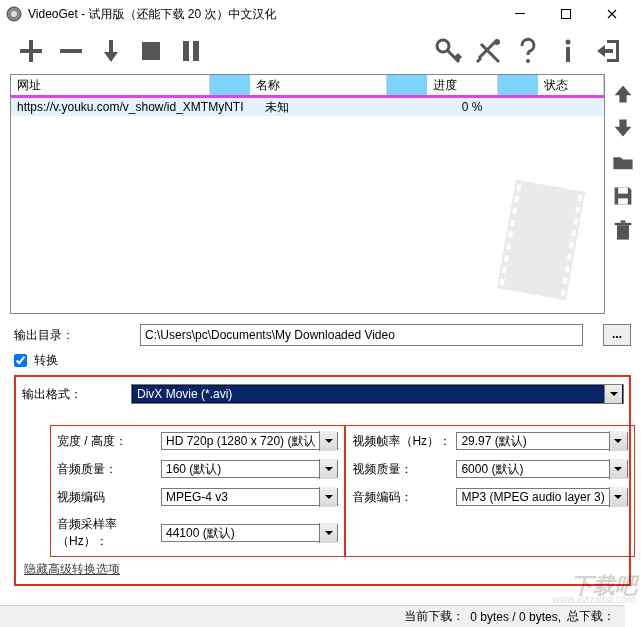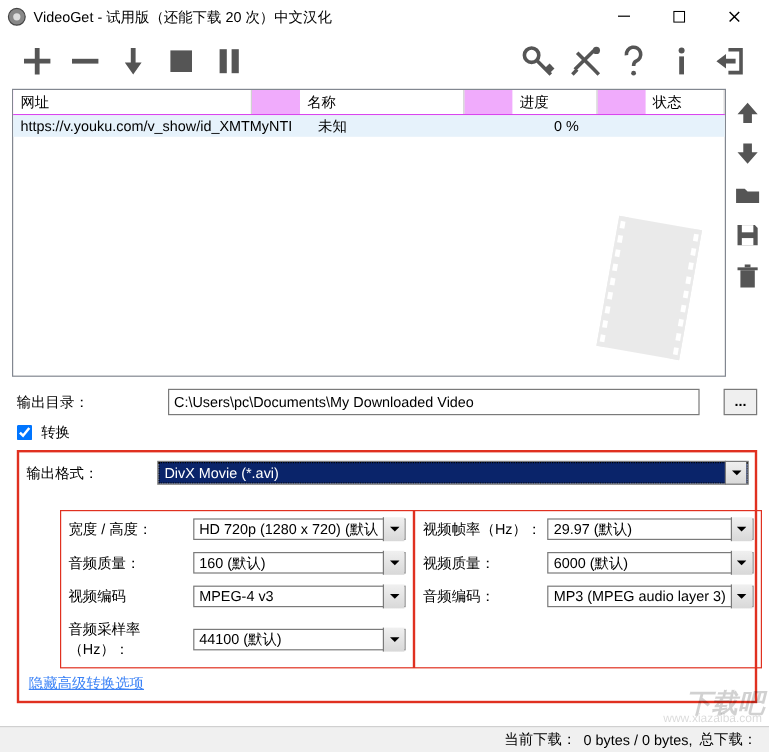--- a/index.html
+++ b/index.html
@@ -14,21 +14,21 @@
 .win-btn svg { width: 10px; height: 10px; }
 
 
 .toolbar { display: flex; align-items: center; padding: 4px 10px 4px 14px; height: 46px; }
 .toolbar .tb-btn { width: 34px; height: 34px; display: flex; align-items: center; justify-content: center; margin-right: 6px; }
 .toolbar .tb-btn.big svg { width: 30px; height: 30px; }
 .toolbar .spacer { flex: 1; }
 
 
 .table-wrap { position: relative; margin: 0 36px 0 10px; border: 1px solid #828790; height: 240px; background: #fff; }
-.table-head { display: flex; background: #f0abfc; border-bottom: 1px solid #d946ef; gap: 40px; }
+.table-head { display: flex; background: #7dd3fc; border-bottom: 3px solid #d946ef; gap: 40px; }
 .table-head .th { padding: 2px 6px; border-right: 1px solid #d0d0d0; background: #fff; color: #000; height: 20px; line-height: 16px; }
 .table-row { display: flex; background: #e6f2fb; }
 .table-row .td { padding: 1px 6px; height: 18px; line-height: 16px; overflow: hidden; white-space: nowrap; }
 .c-url { width: 248px; } .c-name { width: 170px; } .c-prog { width: 86px; } .c-state { width: 80px; }
 .td.c-prog { text-align: center; }
 
 .film-graphic { position: absolute; right: 8px; bottom: 8px; opacity: 0.08; }
 
 
 .side-col { position: absolute; right: 6px; top: 82px; display: flex; flex-direction: column; gap: 10px; align-items: center; }
@@ -54,24 +54,24 @@
 .sel span { flex:1; padding:0 4px; overflow:hidden; white-space:nowrap; }
 .sel .dd { width:18px; height:20px; background:linear-gradient(#f0f0f0,#d8d8d8); border-left:1px solid #7a7a7a; display:flex; align-items:center; justify-content:center; }
 .sel .dd svg { width:8px; height:8px; }
 
 .twocol { display:flex; gap:0;padding-left:28px; }
 .subcol { flex:1; display:flex; flex-direction:column; gap:10px; border:1px solid #e03020; padding:6px; }
 .subcol .srow { display:flex; align-items:center; }
 .subcol .slbl { width: 104px; }
 .subcol .sel { flex:1; }
 
-.link { color:#3b82f6; text-decoration:underline; margin-top:4px; display:inline-block; padding-left:2px; }
-
-
-.statusbar { position:absolute; bottom:0; left:0; right:0; height:22px; border-top:1px solid #d0d0d0; display:flex; align-items:center; justify-content:flex-end; padding:0 10px; background:#f0f0f0; gap:6px; }
+.link { color:#404040; text-decoration:underline; margin-top:4px; display:inline-block; padding-left:2px; }
+
+
+.statusbar { position:absolute; bottom:0; left:0; right:16px; height:22px; border-top:1px solid #d0d0d0; display:flex; align-items:center; justify-content:flex-end; padding:0 10px; background:#f0f0f0; gap:6px; }
 
 
 .watermark { position:absolute; right:4px; bottom:26px; font-size:22px; color:rgba(0,0,0,0.18); font-weight:bold; font-style:italic; pointer-events:none;}
 .watermark-sub { position:absolute; right:6px; bottom:22px; font-size:10px; color:rgba(0,0,0,0.15); pointer-events:none;}
 
 svg { display:block; }
 </style>
 </head>
 <body>
 

